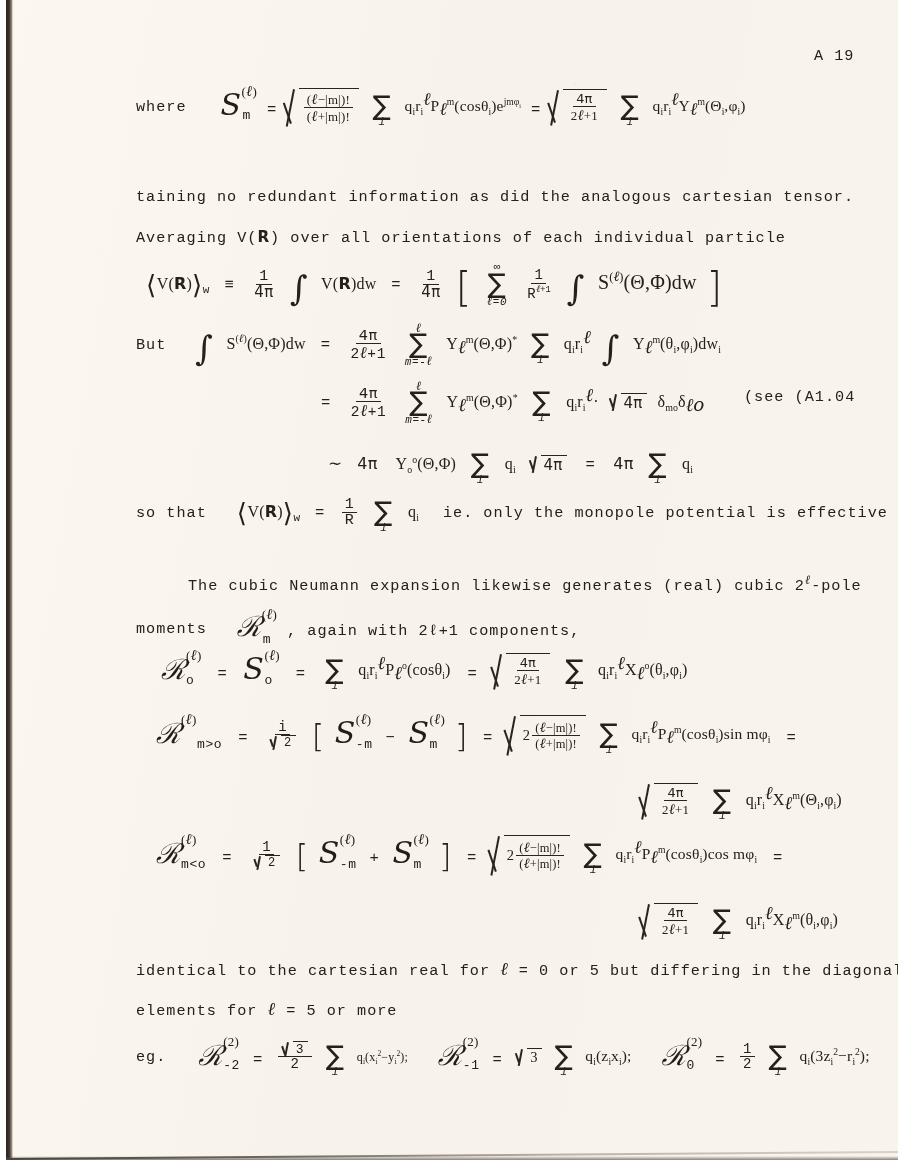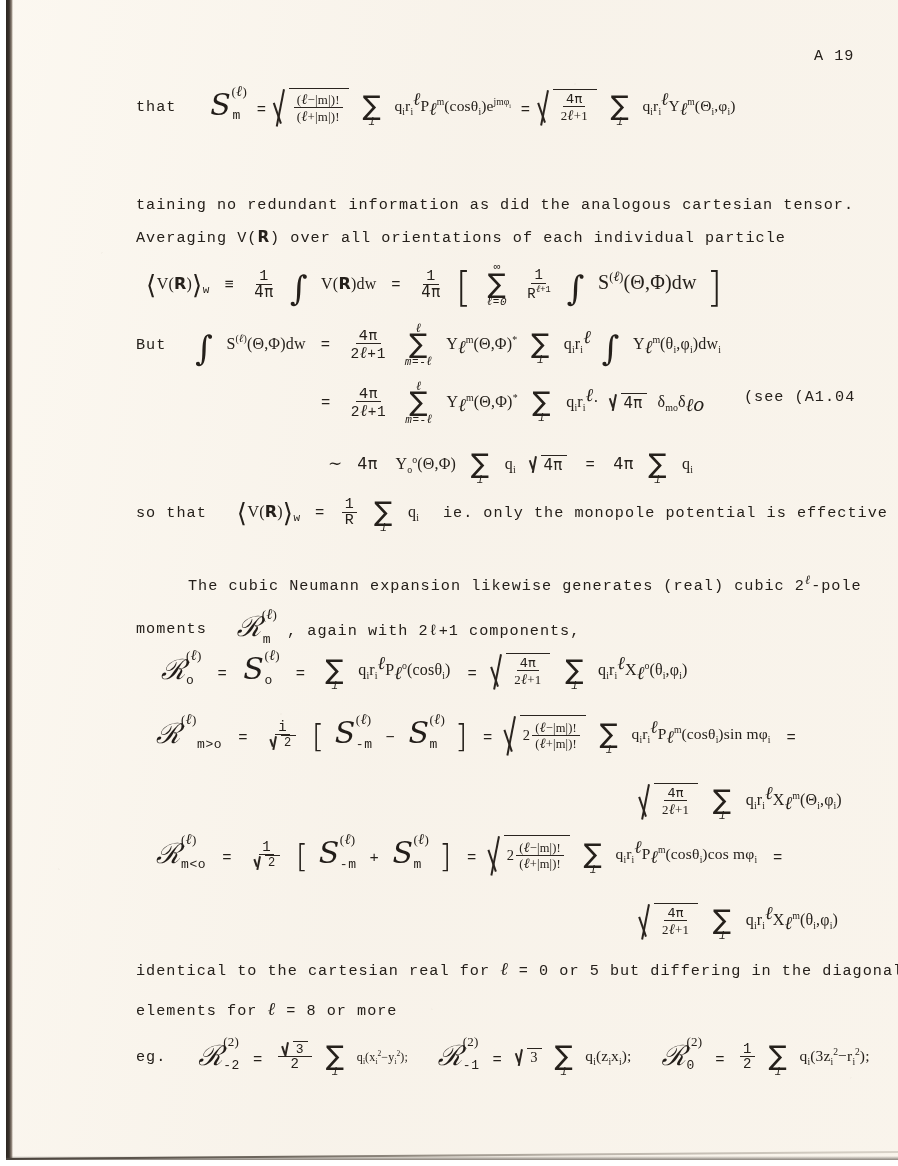--- a/index.html
+++ b/index.html
@@ -139,21 +139,21 @@
 <div id="page">
   <div id="sheet">
     <div id="grain"></div>
   </div>
 
   <div id="content">
 
     <div class="ln prose" style="left:808px;top:47px;">A 19</div>
 
     <div class="ln" style="left:130px;top:84px;">
-      <span class="prose">that</span>
+      <span class="prose">where</span>
       <span style="display:inline-block;width:14px"></span>
       <span class="script" style="position:relative;top:4px;">S</span><span style="display:inline-block;vertical-align:middle;line-height:1;font-size:13px;position:relative;top:-1px;left:0px;">
          <span style="display:block;position:relative;top:-8px;" class="mth">(<span class="ell">ℓ</span>)</span>
          <span style="display:block;position:relative;top:2px;left:1px;">m</span>
       </span>
       <span style="position:relative;top:3px;">=</span>
       <span class="rad mth" style="font-size:15px;">
         <span class="tick" style="height:38px;"></span>
         <span class="body">
           <span class="frac fs">
@@ -180,21 +180,21 @@
       </span>
       <span class="sigwrap">
         <span class="top"></span>
           <span class="gl">∑</span>
           <span class="bot">i</span>
       </span>
       <span class="mth" style="font-size:15.5px;">q<sub>i</sub>r<sub>i</sub><sup class="ell">ℓ</sup>Y<sub class="ell">ℓ</sub><sup>m</sup>(Θ<sub>i</sub>,φ<sub>i</sub>)</span>
     </div>
 
 
-    <div class="ln prose" style="left:130px;top:196px;">taining no redundant information as did the analogous cartesian tensor.</div>
+    <div class="ln prose" style="left:130px;top:188px;">taining no redundant information as did the analogous cartesian tensor.</div>
 
     <div class="ln prose" style="left:130px;top:228px;">
       Averaging V(<span class="bold-r">R</span>) over all orientations of each individual particle
     </div>
 
     <div class="ln" style="left:140px;top:262px;">
       <span class="ang">⟨</span><span class="mth" style="font-size:16px;">V(<span class="bold-r">R</span>)</span><span class="ang">⟩</span><sub style="font-size:11px;">w</sub>
       <span style="margin:0 5px;">≡</span>
       <span class="frac" style="font-size:15px;">
         <span class="num">1</span>
@@ -493,21 +493,21 @@
 
     <div class="ln prose" style="left:130px;top:958px;">
       <span>identical to the cartesian real for</span>
       <span class="ell" style="font-size:1.2em;">ℓ</span>
       <span>= 0 or 5 but differing in the diagonal</span>
     </div>
 
     <div class="ln prose" style="left:130px;top:998px;">
       <span>elements for</span>
       <span class="ell" style="font-size:1.2em;">ℓ</span>
-      <span>= 8 or more</span>
+      <span>= 5 or more</span>
     </div>
 
     <div class="ln" style="left:130px;top:1034px;">
       <span class="prose">eg.</span>
       <span style="display:inline-block;width:12px"></span>
 
       <span class="scriptR" style="position:relative;top:4px;">ℛ</span><span style="display:inline-block;vertical-align:middle;line-height:1;font-size:13px;">
         <span style="display:block;position:relative;top:-9px;" class="mth">(2)</span>
         <span style="display:block;position:relative;top:2px;">-2</span>
       </span>

